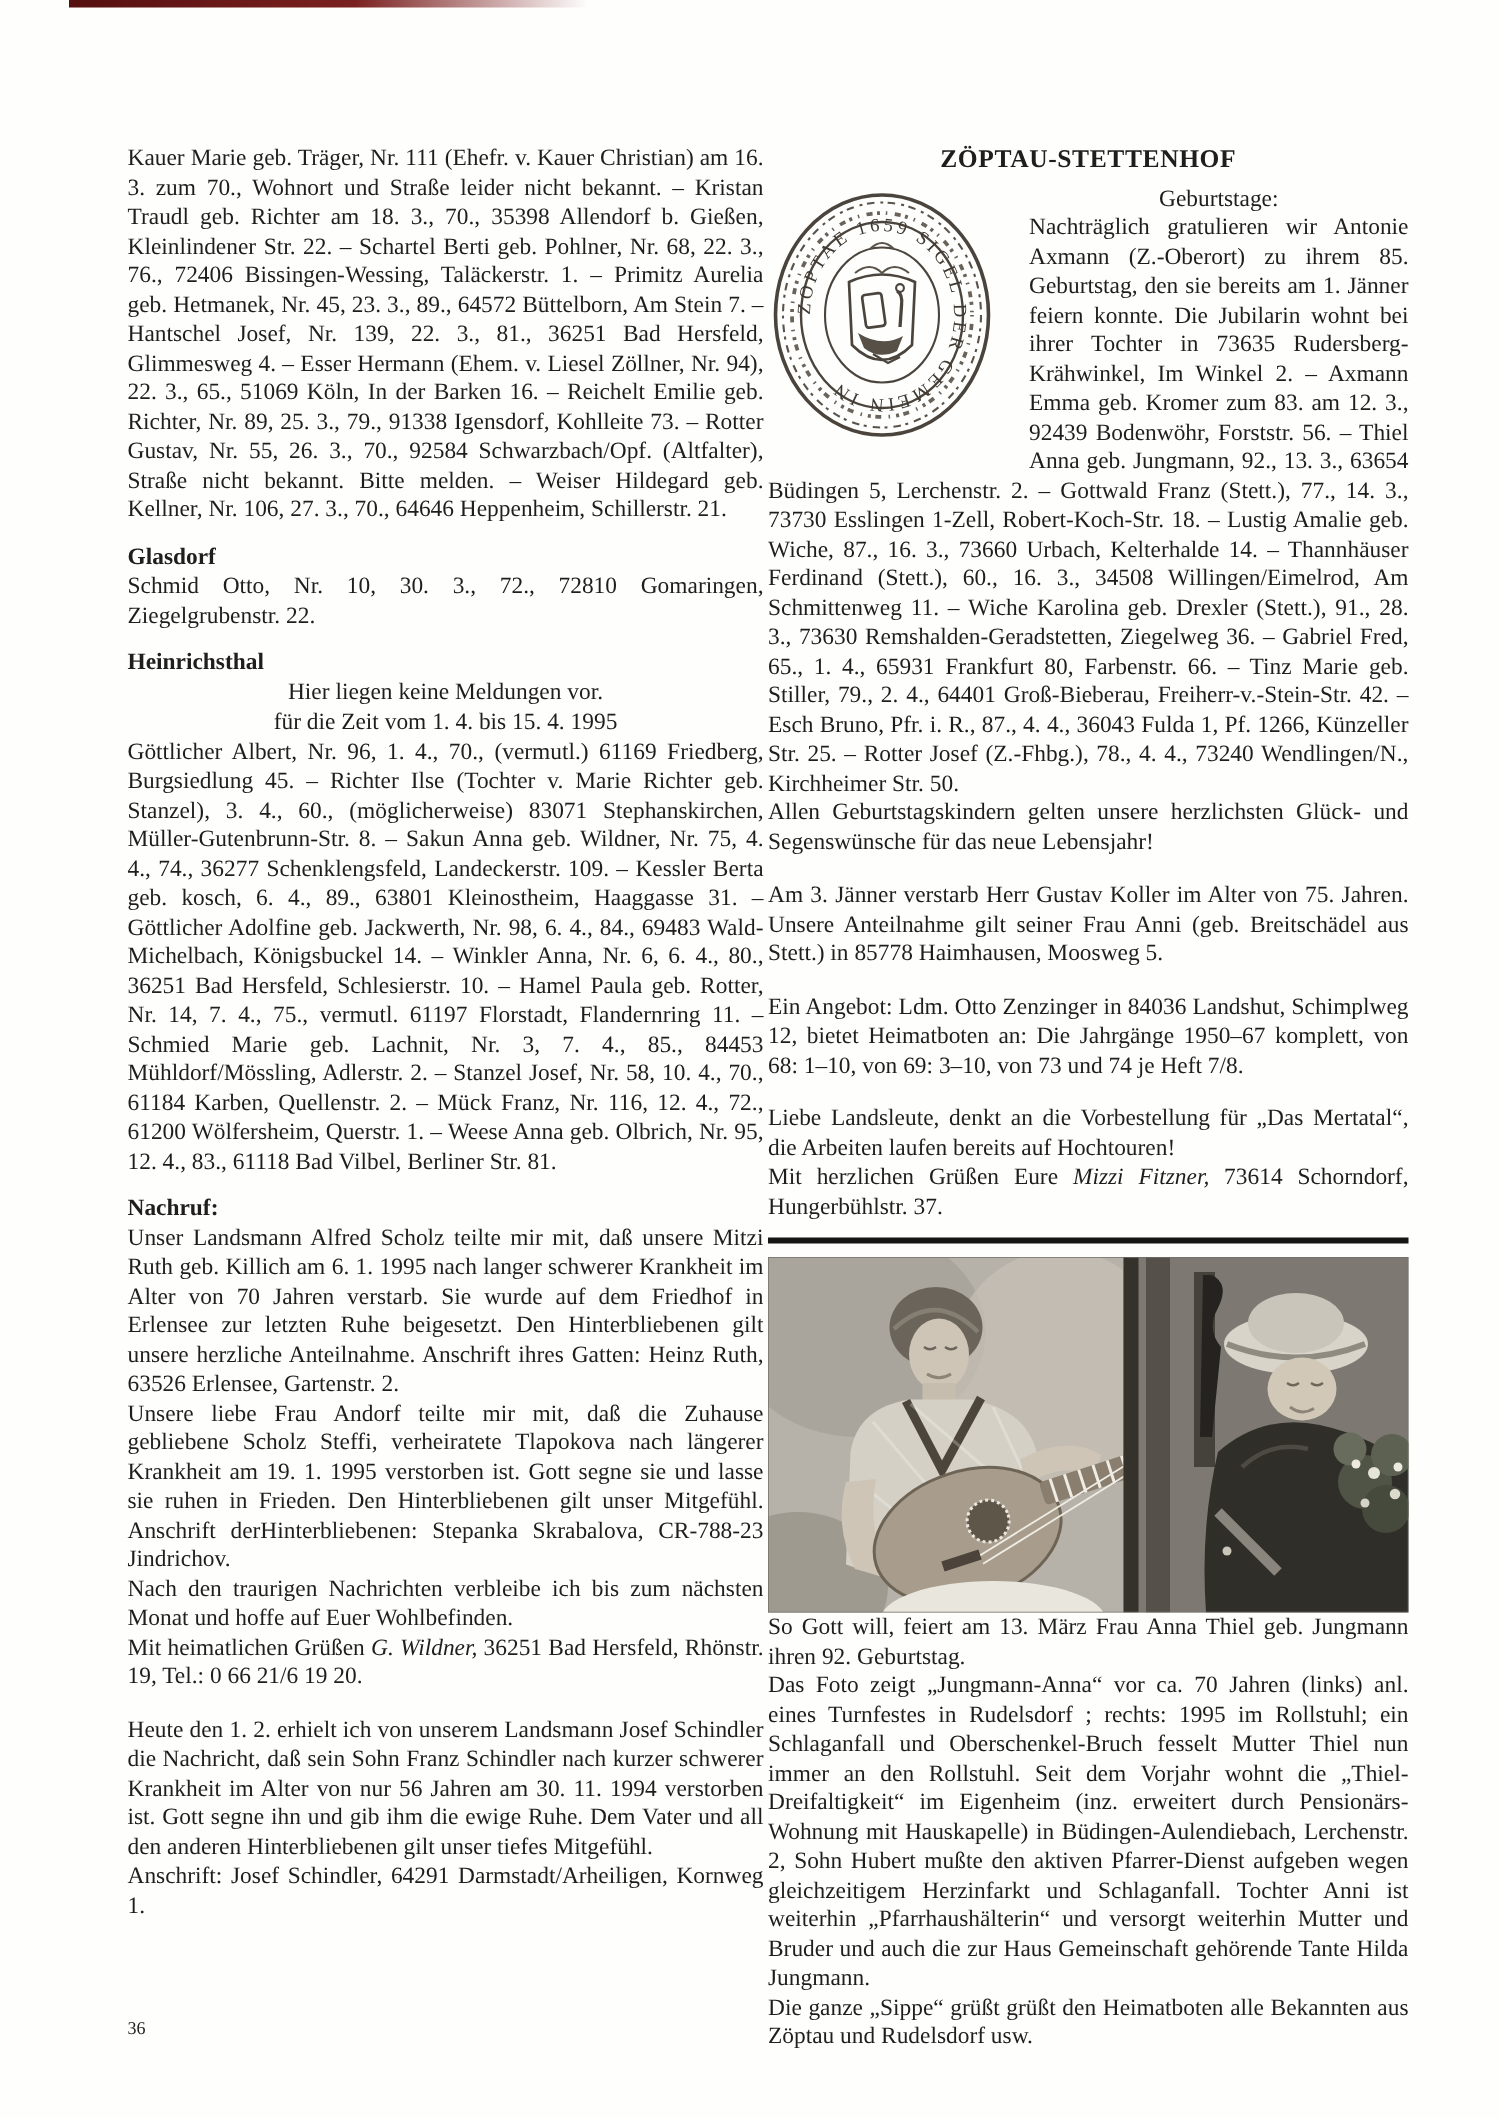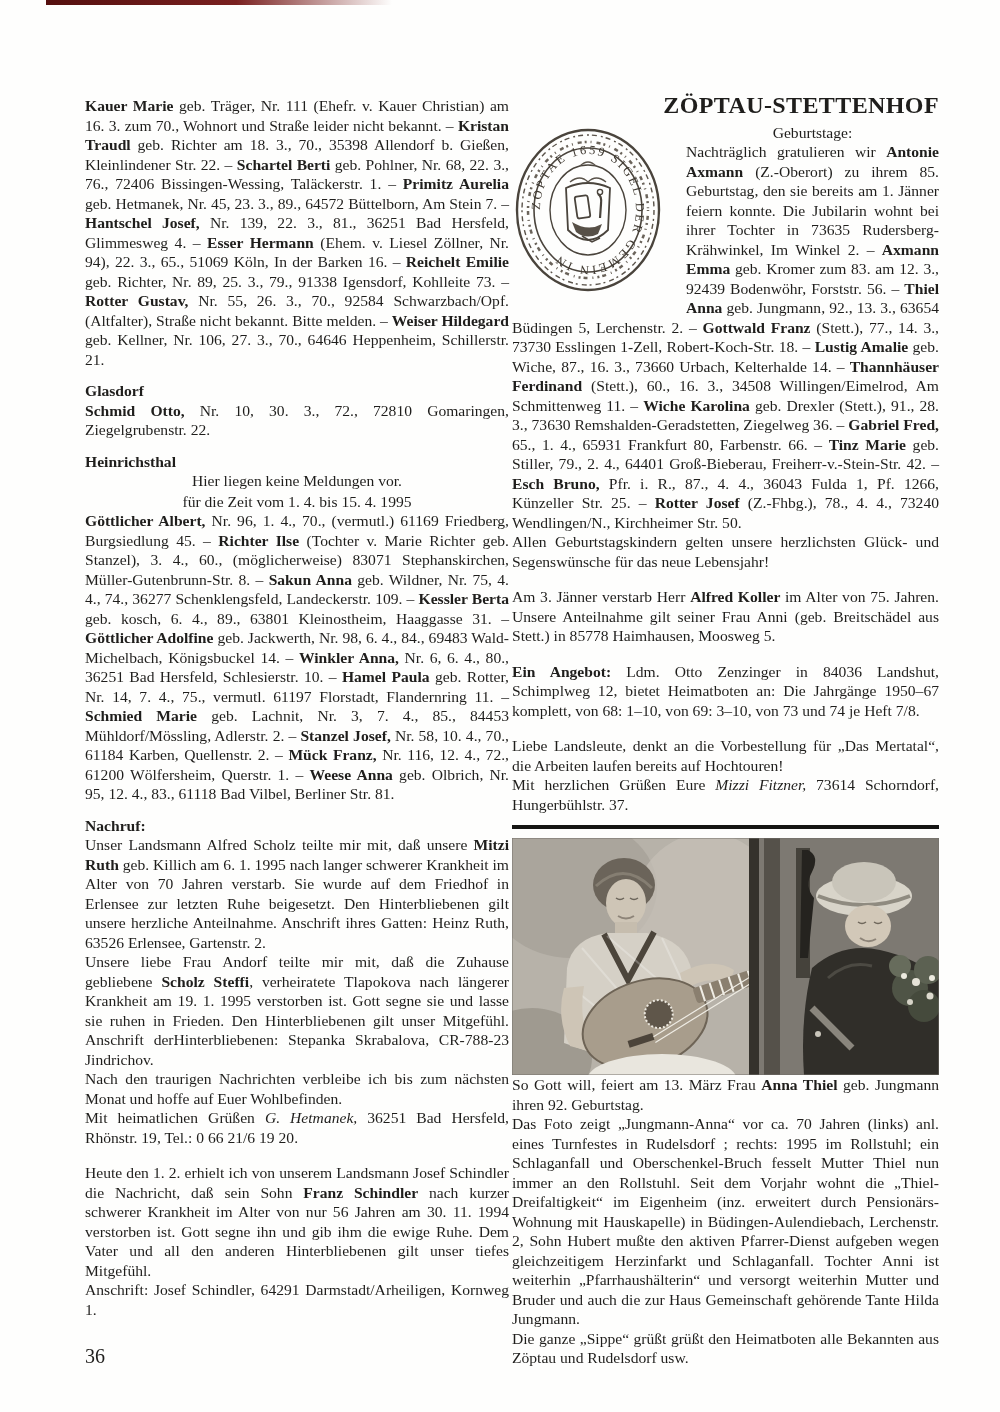--- a/index.html
+++ b/index.html
@@ -7,44 +7,44 @@
     position:relative;width:1000px;height:1412px;background:#fefefd;
     font-family:"Liberation Serif","DejaVu Serif",serif;
     color:#1f1e1c;overflow:hidden;
   }
   .topmark{position:absolute;left:46px;top:0;width:346px;height:5px;
     background:linear-gradient(90deg,#55100f,#7a2120 55%,rgba(122,33,32,0));}
   .col{position:absolute;top:96px;font-size:15.6px;line-height:19.5px;}
   .col-left{left:85px;width:424px;}
   .col-right{left:512px;width:427px;}
   p{margin:0;text-align:justify;}
-  .b{font-weight:bold;}
+  .b{font-weight:normal;}
   .i{font-style:italic;}
   .h{font-weight:bold;}
   .mt12{margin-top:12px;}
   .mt15{margin-top:1px;}
   .mt16{margin-top:16px;}
   .noj{text-align:center;}
-  .rtitle{font-weight:bold;font-size:24px;letter-spacing:.4px;text-align:right;margin-bottom:7px;}
+  .rtitle{font-weight:bold;font-size:17px;letter-spacing:.4px;text-align:center;margin-bottom:7px;}
   .sealwrap{float:left;width:148px;height:168px;margin:3px 24px 6px 2px;}
   .rule{width:427px;height:4px;background:#151513;margin-top:11px;}
   .photo{display:block;margin-top:9px;}
   .cap1{margin-top:0;}
   .banner{
     position:absolute;left:85px;top:1278px;width:386px;height:33px;
     border:4px solid #131312;background:#f5f5f2;
     display:flex;align-items:center;justify-content:center;
     box-shadow:2px 3px 0 rgba(0,0,0,.18), -1px -1px 0 rgba(0,0,0,.12);
   }
   .banner span{
     font-family:"Liberation Sans","DejaVu Sans",sans-serif;
     font-weight:bold;font-size:28px;letter-spacing:-.5px;white-space:nowrap;
     transform:scaleX(.84);color:#0e0e0d;
   }
-  .pagenum{position:absolute;left:85px;top:1345px;font-size:20px;}
+  .pagenum{position:absolute;left:85px;top:1345px;font-size:12px;}
 </style>
 </head>
 <body>
 
 <div class="page">
 
   <div class="topmark"></div>
 
   <div class="col col-left">
     <p><span class="b">Kauer Marie</span><span> geb. Träger, Nr. 111 (Ehefr. v. Kauer Christian) am 16. 3. zum 70., Wohnort und Straße leider nicht bekannt. – </span><span class="b">Kristan Traudl</span><span> geb. Richter am 18. 3., 70., 35398 Allendorf b. Gießen, Kleinlindener Str. 22. – </span><span class="b">Schartel Berti</span><span> geb. Pohlner, Nr. 68, 22. 3., 76., 72406 Bissingen-Wessing, Taläckerstr. 1. – </span><span class="b">Primitz Aurelia</span><span> geb. Hetmanek, Nr. 45, 23. 3., 89., 64572 Büttelborn, Am Stein 7. – </span><span class="b">Hantschel Josef,</span><span> Nr. 139, 22. 3., 81., 36251 Bad Hersfeld, Glimmesweg 4. – </span><span class="b">Esser Hermann</span><span> (Ehem. v. Liesel Zöllner, Nr. 94), 22. 3., 65., 51069 Köln, In der Barken 16. – </span><span class="b">Reichelt Emilie</span><span> geb. Richter, Nr. 89, 25. 3., 79., 91338 Igensdorf, Kohlleite 73. – </span><span class="b">Rotter Gustav,</span><span> Nr. 55, 26. 3., 70., 92584 Schwarzbach/Opf. (Altfalter), Straße nicht bekannt. Bitte melden. – </span><span class="b">Weiser Hildegard</span><span> geb. Kellner, Nr. 106, 27. 3., 70., 64646 Heppenheim, Schillerstr. 21.</span></p>
@@ -55,21 +55,21 @@
     <div class="h mt12">Heinrichsthal</div>
     <p class="noj"><span>Hier liegen keine Meldungen vor.</span></p>
 
     <p class="noj mt15">für die Zeit vom 1. 4. bis 15. 4. 1995</p>
     <p><span class="b">Göttlicher Albert,</span><span> Nr. 96, 1. 4., 70., (vermutl.) 61169 Friedberg, Burgsiedlung 45. – </span><span class="b">Richter Ilse</span><span> (Tochter v. Marie Richter geb. Stanzel), 3. 4., 60., (möglicherweise) 83071 Stephanskirchen, Müller-Gutenbrunn-Str. 8. – </span><span class="b">Sakun Anna</span><span> geb. Wildner, Nr. 75, 4. 4., 74., 36277 Schenklengsfeld, Landeckerstr. 109. – </span><span class="b">Kessler Berta</span><span> geb. kosch, 6. 4., 89., 63801 Kleinostheim, Haaggasse 31. – </span><span class="b">Göttlicher Adolfine</span><span> geb. Jackwerth, Nr. 98, 6. 4., 84., 69483 Wald-Michelbach, Königsbuckel 14. – </span><span class="b">Winkler Anna,</span><span> Nr. 6, 6. 4., 80., 36251 Bad Hersfeld, Schlesierstr. 10. – </span><span class="b">Hamel Paula</span><span> geb. Rotter, Nr. 14, 7. 4., 75., vermutl. 61197 Florstadt, Flandernring 11. – </span><span class="b">Schmied Marie</span><span> geb. Lachnit, Nr. 3, 7. 4., 85., 84453 Mühldorf/Mössling, Adlerstr. 2. – </span><span class="b">Stanzel Josef,</span><span> Nr. 58, 10. 4., 70., 61184 Karben, Quellenstr. 2. – </span><span class="b">Mück Franz,</span><span> Nr. 116, 12. 4., 72., 61200 Wölfersheim, Querstr. 1. – </span><span class="b">Weese Anna</span><span> geb. Olbrich, Nr. 95, 12. 4., 83., 61118 Bad Vilbel, Berliner Str. 81.</span></p>
 
     <div class="h mt12">Nachruf:</div>
     <p><span>Unser Landsmann Alfred Scholz teilte mir mit, daß unsere </span><span class="b">Mitzi Ruth</span><span> geb. Killich am 6. 1. 1995 nach langer schwerer Krankheit im Alter von 70 Jahren verstarb. Sie wurde auf dem Friedhof in Erlensee zur letzten Ruhe beigesetzt. Den Hinterbliebenen gilt unsere herzliche Anteilnahme. Anschrift ihres Gatten: Heinz Ruth, 63526 Erlensee, Gartenstr. 2.</span></p>
     <p><span>Unsere liebe Frau Andorf teilte mir mit, daß die Zuhause gebliebene </span><span class="b">Scholz Steffi</span><span>, verheiratete Tlapokova nach längerer Krankheit am 19. 1. 1995 verstorben ist. Gott segne sie und lasse sie ruhen in Frieden. Den Hinterbliebenen gilt unser Mitgefühl. Anschrift derHinterbliebenen: Stepanka Skrabalova, CR-788-23 Jindrichov.</span></p>
     <p><span>Nach den traurigen Nachrichten verbleibe ich bis zum nächsten Monat und hoffe auf Euer Wohlbefinden.</span></p>
-    <p><span>Mit heimatlichen Grüßen </span><span class="i">G. Hetmanek,</span><span> 36251 Bad Hersfeld, Rhönstr. 19, Tel.: 0 66 21/6 19 20.</span></p>
+    <p><span>Mit heimatlichen Grüßen </span><span class="i">G. Wildner,</span><span> 36251 Bad Hersfeld, Rhönstr. 19, Tel.: 0 66 21/6 19 20.</span></p>
 
     <p class="mt16"><span>Heute den 1. 2. erhielt ich von unserem Landsmann Josef Schindler die Nachricht, daß sein Sohn </span><span class="b">Franz Schindler</span><span> nach kurzer schwerer Krankheit im Alter von nur 56 Jahren am 30. 11. 1994 verstorben ist. Gott segne ihn und gib ihm die ewige Ruhe. Dem Vater und all den anderen Hinterbliebenen gilt unser tiefes Mitgefühl.</span></p>
     <p><span>Anschrift: Josef Schindler, 64291 Darmstadt/Arheiligen, Kornweg 1.</span></p>
   </div>
 
   <div class="col col-right">
     <div class="rtitle">ZÖPTAU-STETTENHOF</div>
 
     <div>
       <div class="sealwrap">
@@ -93,21 +93,21 @@
           <path d="M 58 96 q 16 10 30 2 l -4 10 q -12 6 -22 -2 z" fill="#575047"></path>
           <path d="M 66 40 q 8 -8 16 0" fill="none" stroke="#5a534a" stroke-width="1.3"></path>
           <path d="M 68 110 l 10 6 l 8 -4" fill="none" stroke="#4a443c" stroke-width="1.5"></path>
         </svg>
       </div>
       <p class="noj">Geburtstage:</p>
       <p><span>Nachträglich gratulieren wir </span><span class="b">Antonie Axmann</span><span> (Z.-Oberort) zu ihrem 85. Geburtstag, den sie bereits am 1. Jänner feiern konnte. Die Jubilarin wohnt bei ihrer Tochter in 73635 Rudersberg-Krähwinkel, Im Winkel 2. – </span><span class="b">Axmann Emma</span><span> geb. Kromer zum 83. am 12. 3., 92439 Bodenwöhr, Forststr. 56. – </span><span class="b">Thiel Anna</span><span> geb. Jungmann, 92., 13. 3., 63654 Büdingen 5, Lerchenstr. 2. – </span><span class="b">Gottwald Franz</span><span> (Stett.), 77., 14. 3., 73730 Esslingen 1-Zell, Robert-Koch-Str. 18. – </span><span class="b">Lustig Amalie</span><span> geb. Wiche, 87., 16. 3., 73660 Urbach, Kelterhalde 14. – </span><span class="b">Thannhäuser Ferdinand</span><span> (Stett.), 60., 16. 3., 34508 Willingen/Eimelrod, Am Schmittenweg 11. – </span><span class="b">Wiche Karolina</span><span> geb. Drexler (Stett.), 91., 28. 3., 73630 Remshalden-Geradstetten, Ziegelweg 36. – </span><span class="b">Gabriel Fred,</span><span> 65., 1. 4., 65931 Frankfurt 80, Farbenstr. 66. – </span><span class="b">Tinz Marie</span><span> geb. Stiller, 79., 2. 4., 64401 Groß-Bieberau, Freiherr-v.-Stein-Str. 42. – </span><span class="b">Esch Bruno,</span><span> Pfr. i. R., 87., 4. 4., 36043 Fulda 1, Pf. 1266, Künzeller Str. 25. – </span><span class="b">Rotter Josef</span><span> (Z.-Fhbg.), 78., 4. 4., 73240 Wendlingen/N., Kirchheimer Str. 50.</span></p>
       <p><span>Allen Geburtstagskindern gelten unsere herzlichsten Glück- und Segenswünsche für das neue Lebensjahr!</span></p>
     </div>
 
-    <p class="mt16"><span>Am 3. Jänner verstarb Herr </span><span class="b">Alfred Koller</span><span> im Alter von 75. Jahren. Unsere Anteilnahme gilt seiner Frau Anni (geb. Breitschädel aus Stett.) in 85778 Haimhausen, Moosweg 5.</span></p>
+    <p class="mt16"><span>Am 3. Jänner verstarb Herr </span><span class="b">Gustav Koller</span><span> im Alter von 75. Jahren. Unsere Anteilnahme gilt seiner Frau Anni (geb. Breitschädel aus Stett.) in 85778 Haimhausen, Moosweg 5.</span></p>
 
     <p class="mt16"><span class="b">Ein Angebot:</span><span> Ldm. Otto Zenzinger in 84036 Landshut, Schimplweg 12, bietet Heimatboten an: Die Jahrgänge 1950–67 komplett, von 68: 1–10, von 69: 3–10, von 73 und 74 je Heft 7/8.</span></p>
 
     <p class="mt16"><span>Liebe Landsleute, denkt an die Vorbestellung für „Das Mertatal“, die Arbeiten laufen bereits auf Hochtouren!</span></p>
     <p><span>Mit herzlichen Grüßen Eure </span><span class="i">Mizzi Fitzner,</span><span> 73614 Schorndorf, Hungerbühlstr. 37.</span></p>
 
     <div class="rule"></div>
 
     <svg class="photo" width="427" height="237" viewBox="0 0 427 237">
       <rect x="0" y="0" width="237" height="237" fill="#b7b2a9"></rect>

